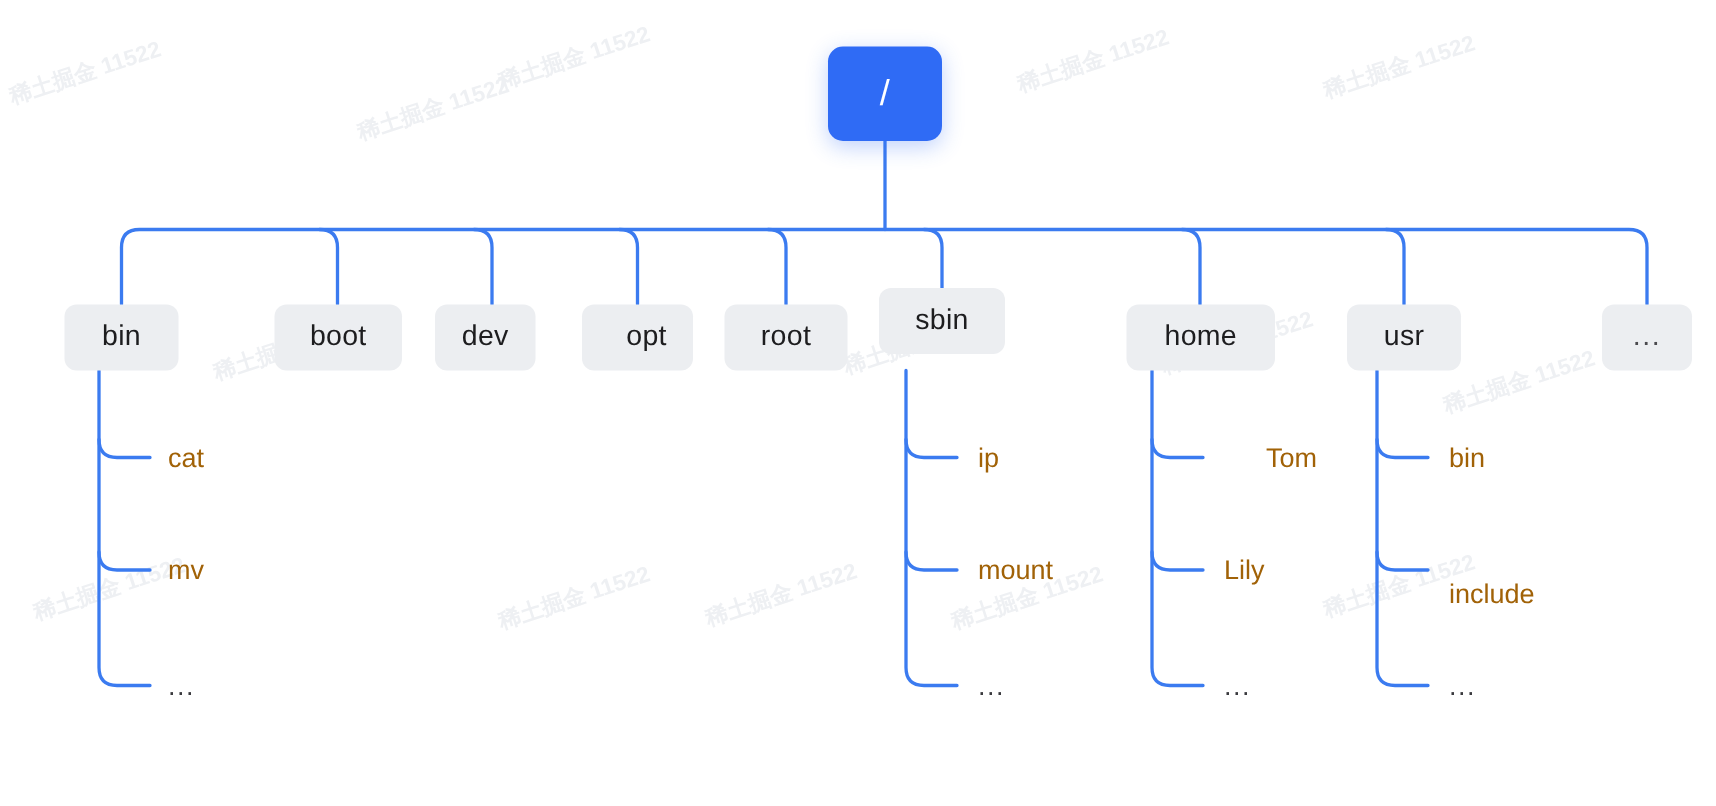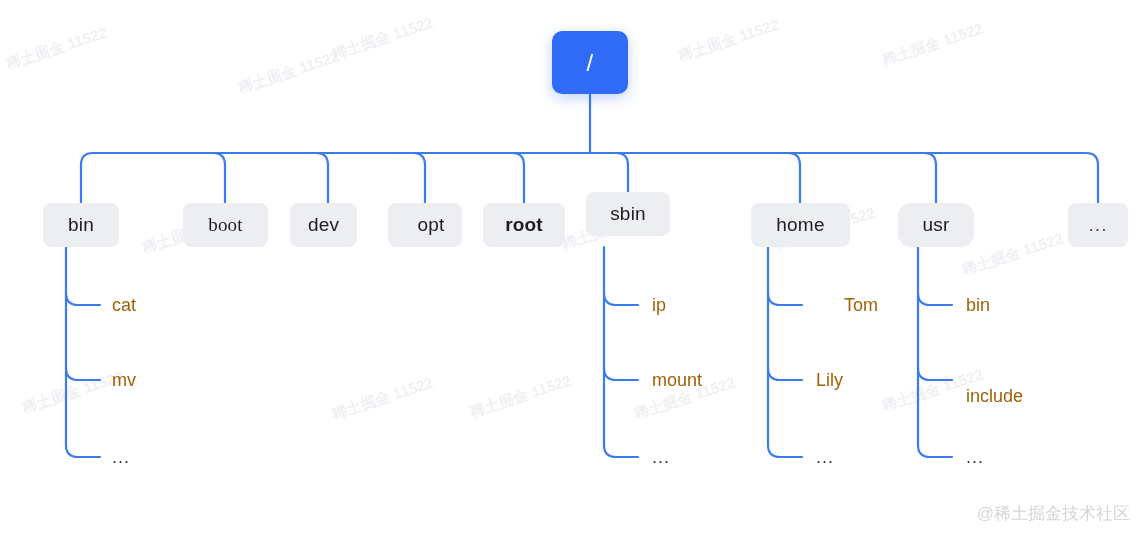--- a/index.html
+++ b/index.html
@@ -129,52 +129,51 @@
     </svg>
 
   <div class="node root" id="root-node" style="left: 552px; top: 31px; width: 76px; height: 63px;">
     <span>/</span>
   </div>
 
   <div id="nodes-layer">
       <div class="node" style="left: 43px; top: 203px; width: 76px; height: 44px;">
         <span>bin</span>
       </div>
-      <div class="node" style="left: 183px; top: 203px; width: 85px; height: 44px; font-family: Liberation Serif, serif;">
+      <div class="node" style="left: 183px; top: 203px; width: 85px; height: 44px;">
         <span>boot</span>
       </div>
       <div class="node" style="left: 290px; top: 203px; width: 67px; height: 44px;">
         <span>dev</span>
       </div>
       <div class="node" style="left: 388px; top: 203px; width: 74px; height: 44px; padding-left: 12px;">
         <span>opt</span>
       </div>
-      <div class="node" style="left: 483px; top: 203px; width: 82px; height: 44px; font-weight: bold;">
+      <div class="node" style="left: 483px; top: 203px; width: 82px; height: 44px;">
         <span>root</span>
       </div>
       <div class="node" style="left: 586px; top: 192px; width: 84px; height: 44px;">
         <span>sbin</span>
       </div>
       <div class="node" style="left: 751px; top: 203px; width: 99px; height: 44px;">
         <span>home</span>
       </div>
-      <div class="node" style="left: 898px; top: 203px; width: 76px; height: 44px; border-radius: 13px;">
+      <div class="node" style="left: 898px; top: 203px; width: 76px; height: 44px;">
         <span>usr</span>
       </div>
       <div class="node ellipsis" style="left: 1068px; top: 203px; width: 60px; height: 44px;">
         <span>...</span>
       </div>
       <div class="leaf" style="left: 112px; top: 296px;">cat</div>
       <div class="leaf" style="left: 112px; top: 371px;">mv</div>
       <div class="leaf ellipsis" style="left: 112px; top: 448px;">...</div>
       <div class="leaf" style="left: 652px; top: 296px;">ip</div>
       <div class="leaf" style="left: 652px; top: 371px;">mount</div>
       <div class="leaf ellipsis" style="left: 652px; top: 448px;">...</div>
       <div class="leaf" style="left: 808px; top: 296px; margin-left: 36px;">Tom</div>
       <div class="leaf" style="left: 816px; top: 371px;">Lily</div>
       <div class="leaf ellipsis" style="left: 816px; top: 448px;">...</div>
       <div class="leaf" style="left: 966px; top: 296px;">bin</div>
       <div class="leaf" style="left: 966px; top: 371px; margin-top: 16px;">include</div>
       <div class="leaf ellipsis" style="left: 966px; top: 448px;">...</div>
     </div>
 
-  <div class="wm-corner">@稀土掘金技术社区</div>
 </div>
 
 </body></html>

